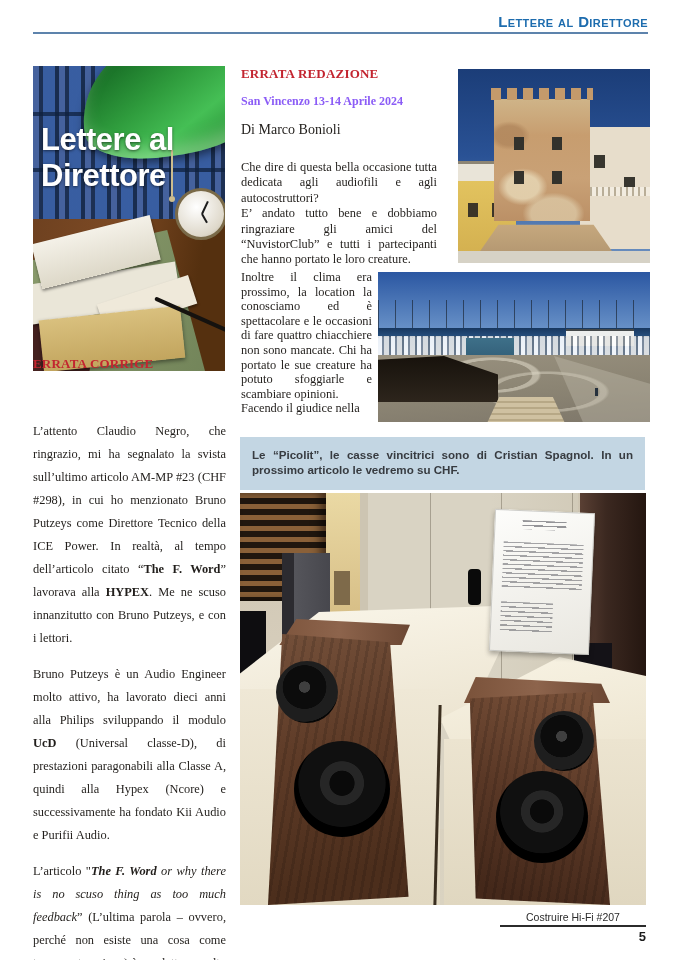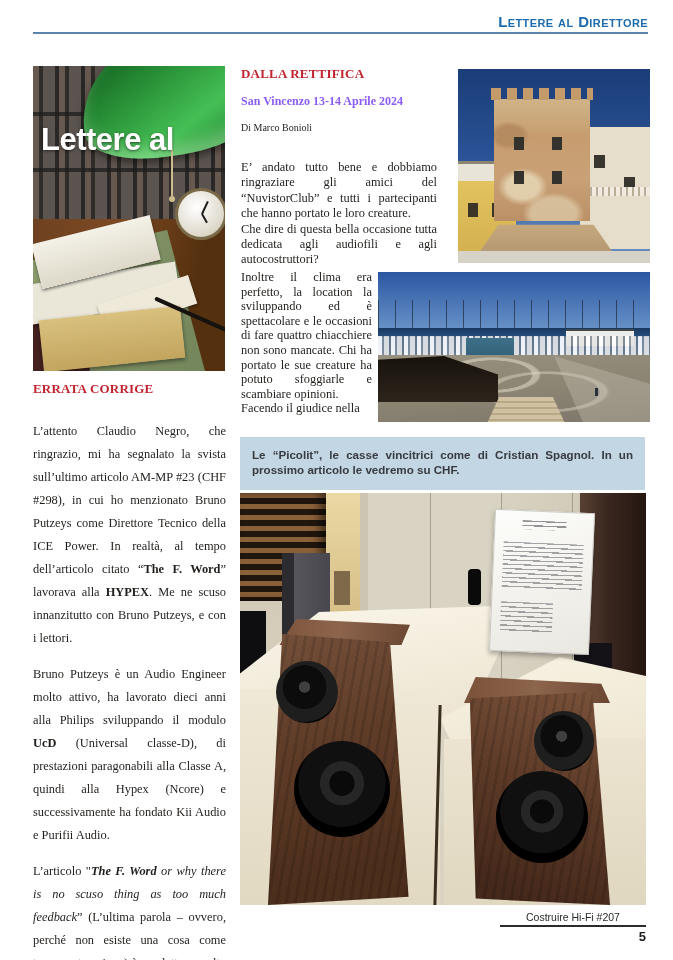--- a/index.html
+++ b/index.html
@@ -5,29 +5,29 @@
   html,body{margin:0;padding:0;background:#ffffff;}
   .page{position:relative;width:673px;height:960px;background:#fff;overflow:hidden;
         font-family:"Liberation Serif",serif;color:#211e1b;}
 
   
   .hdr-title{position:absolute;top:13px;right:25px;font-family:"Liberation Sans",sans-serif;
     font-weight:bold;font-variant:small-caps;font-size:15px;letter-spacing:.4px;color:#1d6cae;}
   .hdr-rule{position:absolute;top:32px;left:33px;width:615px;height:2px;background:#5d83ac;}
   .kicker{font-weight:bold;font-size:13px;color:#c32530;letter-spacing:.2px;}
   .head{font-weight:bold;font-size:12px;color:#8b5cf6;}
-  .byline{font-size:10px;}
+  .byline{font-size:14px;}
   .bodytxt{font-size:12.4px;line-height:23px;text-align:justify;hyphens:auto;}
   .bodytxt p{margin:0 0 13px 0;}
   .bodytxt p.tight{margin-bottom:0;}
   .r-b{font-weight:bold;} .r-i{font-style:italic;} .r-bi{font-weight:bold;font-style:italic;}
   .sig{margin-top:18px;font-weight:bold;font-style:italic;font-size:13px;}
 
   
-  .cover{position:absolute;left:33px;top:66px;width:192px;height:305px;overflow:hidden;background:#737373;}
+  .cover{position:absolute;left:33px;top:66px;width:192px;height:305px;overflow:hidden;background:#3b82f6;}
   .cv-books{position:absolute;inset:0 0 40% 0;opacity:.75;background:
     linear-gradient(180deg,transparent 0 46px,rgba(0,0,0,.75) 46px 50px,transparent 50px 102px,rgba(0,0,0,.75) 102px 106px,transparent 106px),
     repeating-linear-gradient(90deg,rgba(84,52,30,.55) 0 6px,rgba(15,10,6,.9) 6px 10px,rgba(52,33,20,.5) 10px 22px,rgba(10,7,5,.92) 22px 26px);}
   .cv-shade{position:absolute;right:-30px;top:-28px;width:175px;height:118px;transform:rotate(-9deg);
     border-radius:50% 50% 46% 46% / 70% 70% 30% 30%;
     background:linear-gradient(150deg,#0e5a1c 5%,#2f9c3d 45%,#45bf55 68%,#1b7a28);
     box-shadow:inset 0 -10px 16px rgba(225,255,215,.35), 0 4px 10px rgba(0,0,0,.5);}
   .cv-chain{position:absolute;right:52px;top:84px;width:2px;height:46px;background:#cdbd8e;}
   .cv-chain::after{content:"";position:absolute;left:-2px;bottom:-6px;width:6px;height:6px;border-radius:50%;background:#cdbd8e;}
   .cv-clock{position:absolute;right:-2px;top:122px;width:46px;height:46px;border-radius:50%;
@@ -42,21 +42,21 @@
   .cv-env4{position:absolute;left:66px;bottom:52px;width:96px;height:30px;transform:rotate(-18deg);background:#efe9da;box-shadow:0 2px 3px rgba(0,0,0,.4);}
   .cv-env2{position:absolute;left:-4px;bottom:58px;width:150px;height:40px;transform:rotate(-9deg);background:#eae6d8;box-shadow:0 2px 3px rgba(0,0,0,.4);}
   .cv-env3{position:absolute;left:8px;bottom:6px;width:142px;height:52px;transform:rotate(-6deg);
     background:linear-gradient(#d9c07e,#c2a55e);box-shadow:0 2px 4px rgba(0,0,0,.45);}
   .cv-book{position:absolute;left:-10px;bottom:-4px;width:70px;height:58px;transform:rotate(9deg);background:#44211472;background:#44211f;}
   .cv-pen{position:absolute;left:118px;bottom:52px;width:92px;height:4px;border-radius:2px;background:#15120f;transform:rotate(24deg);}
   .cv-title{position:absolute;left:8px;top:56px;font-family:"Liberation Sans",sans-serif;font-weight:bold;
     font-size:31px;line-height:36px;color:#fff;letter-spacing:-.5px;text-shadow:0 1px 3px rgba(0,0,0,.55);}
 
   
-  .errata-kicker{position:absolute;left:33px;top:381px;}
+  .errata-kicker{position:absolute;left:33px;top:356px;}
   .errata-head{position:absolute;left:33px;top:404px;}
   .errata-body{position:absolute;left:33px;top:420px;width:193px;}
 
   
   .ed-kicker{position:absolute;left:241px;top:66px;}
   .ed-head{position:absolute;left:241px;top:94px;}
   .ed-byline{position:absolute;left:241px;top:122px;}
   .ed-full{position:absolute;left:241px;top:160px;width:196px;font-size:12.4px;line-height:15.4px;text-align:justify;}
   .ed-full p{margin:0;}
   .ed-narrow{position:absolute;left:241px;top:270px;width:131px;font-size:12.4px;line-height:14.6px;text-align:justify;}
@@ -202,39 +202,40 @@
         <div class="h2"></div>
       </div>
     <div class="cv-book"></div>
     <div class="cv-env2"></div>
     <div class="cv-env1"></div>
     <div class="cv-env4"></div>
     <div class="cv-env3"></div>
     <div class="cv-pen"></div>
     <div class="cv-title">
       <div>Lettere al</div>
+      <div>Direttore</div>
     </div>
   </div>
 
   <div class="kicker errata-kicker">ERRATA CORRIGE</div>
   <div class="bodytxt errata-body">
     <p><span>L’attento Claudio Negro, che ringrazio, mi ha segnalato la svista sull’ultimo articolo AM-MP #23 (CHF #298), in cui ho menzionato Bruno Putzeys come Direttore Tecnico della ICE Power. In realtà, al tempo dell’articolo citato “</span><span class="r-b">The F. Word</span><span>” lavorava alla </span><span class="r-b">HYPEX</span><span>. Me ne scuso innanzitutto con Bruno Putzeys, e con i lettori.</span></p>
     <p><span>Bruno Putzeys è un Audio Engineer molto attivo, ha lavorato dieci anni alla Philips sviluppando il modulo </span><span class="r-b">UcD</span><span> (Universal classe-D), di prestazioni paragonabili alla Classe A, quindi alla Hypex (Ncore) e successivamente ha fondato Kii Audio e Purifii Audio.</span></p>
     <p class="tight"><span>L’articolo "</span><span class="r-bi">The F. Word</span><span class="r-i"> or why there is no scuso thing as too much feedback</span><span>” (L’ultima parola – ovvero, perché non esiste una cosa come troppa retroazione) è una lettura molto illuminante sulle virtù e vizi della controreazione, decisamente consigliata.</span></p>
   </div>
 
-  <div class="kicker ed-kicker">DALLA RETTIFICA</div>
+  <div class="kicker ed-kicker">ERRATA REDAZIONE</div>
   <div class="head ed-head">San Vincenzo 13-14 Aprile 2024</div>
   <div class="byline ed-byline">Di Marco Bonioli</div>
   <div class="ed-full">
+    <p>Che dire di questa bella occasione tutta dedicata agli audiofili e agli autocostruttori?</p>
     <p>E’ andato tutto bene e dobbiamo ringraziare gli amici del “NuvistorClub” e tutti i partecipanti che hanno portato le loro creature.</p>
-    <p>Che dire di questa bella occasione tutta dedicata agli audiofili e agli autocostruttori?</p>
   </div>
   <div class="ed-narrow">
-    <p>Inoltre il clima era perfetto, la location la sviluppando ed è spettacolare e le occasioni di fare quattro chiacchiere non sono mancate. Chi ha portato le sue creature ha potuto sfoggiarle e scambiare opinioni.</p>
+    <p>Inoltre il clima era prossimo, la location la conosciamo ed è spettacolare e le occasioni di fare quattro chiacchiere non sono mancate. Chi ha portato le sue creature ha potuto sfoggiarle e scambiare opinioni.</p>
     <p>Facendo il giudice nella</p>
   </div>
 
   <div class="tower">
     <div class="tw-white"></div>
     <div class="tw-yellow">
       <div class="w" style="left:10px;top:22px;"></div>
       <div class="w" style="left:34px;top:22px;"></div>
     </div>
     <div class="tw-right">
@@ -259,21 +260,21 @@
     <div class="mr-boats"></div>
     <div class="mr-water"></div>
     <div class="mr-ground"></div>
     <div class="mr-dark"></div>
     <div class="mr-stairs"></div>
     <div class="mr-wallband"></div>
     <div class="mr-person"></div>
   </div>
 
   <div class="caption">
-    <span>Le “Picolit”, le casse vincitrici come di Cristian Spagnol. In un prossimo articolo le vedremo su CHF.</span>
+    <span>Le “Picolit”, le casse vincitrici sono di Cristian Spagnol. In un prossimo articolo le vedremo su CHF.</span>
   </div>
 
   <div class="speakers">
     <div class="sp-window"></div>
     <div class="sp-warm"></div>
     <div class="sp-blackmono"></div>
     <div class="sp-grayspk"></div>
     <div class="sp-cabinet">
       <div class="sp-handle"></div>
     </div>

